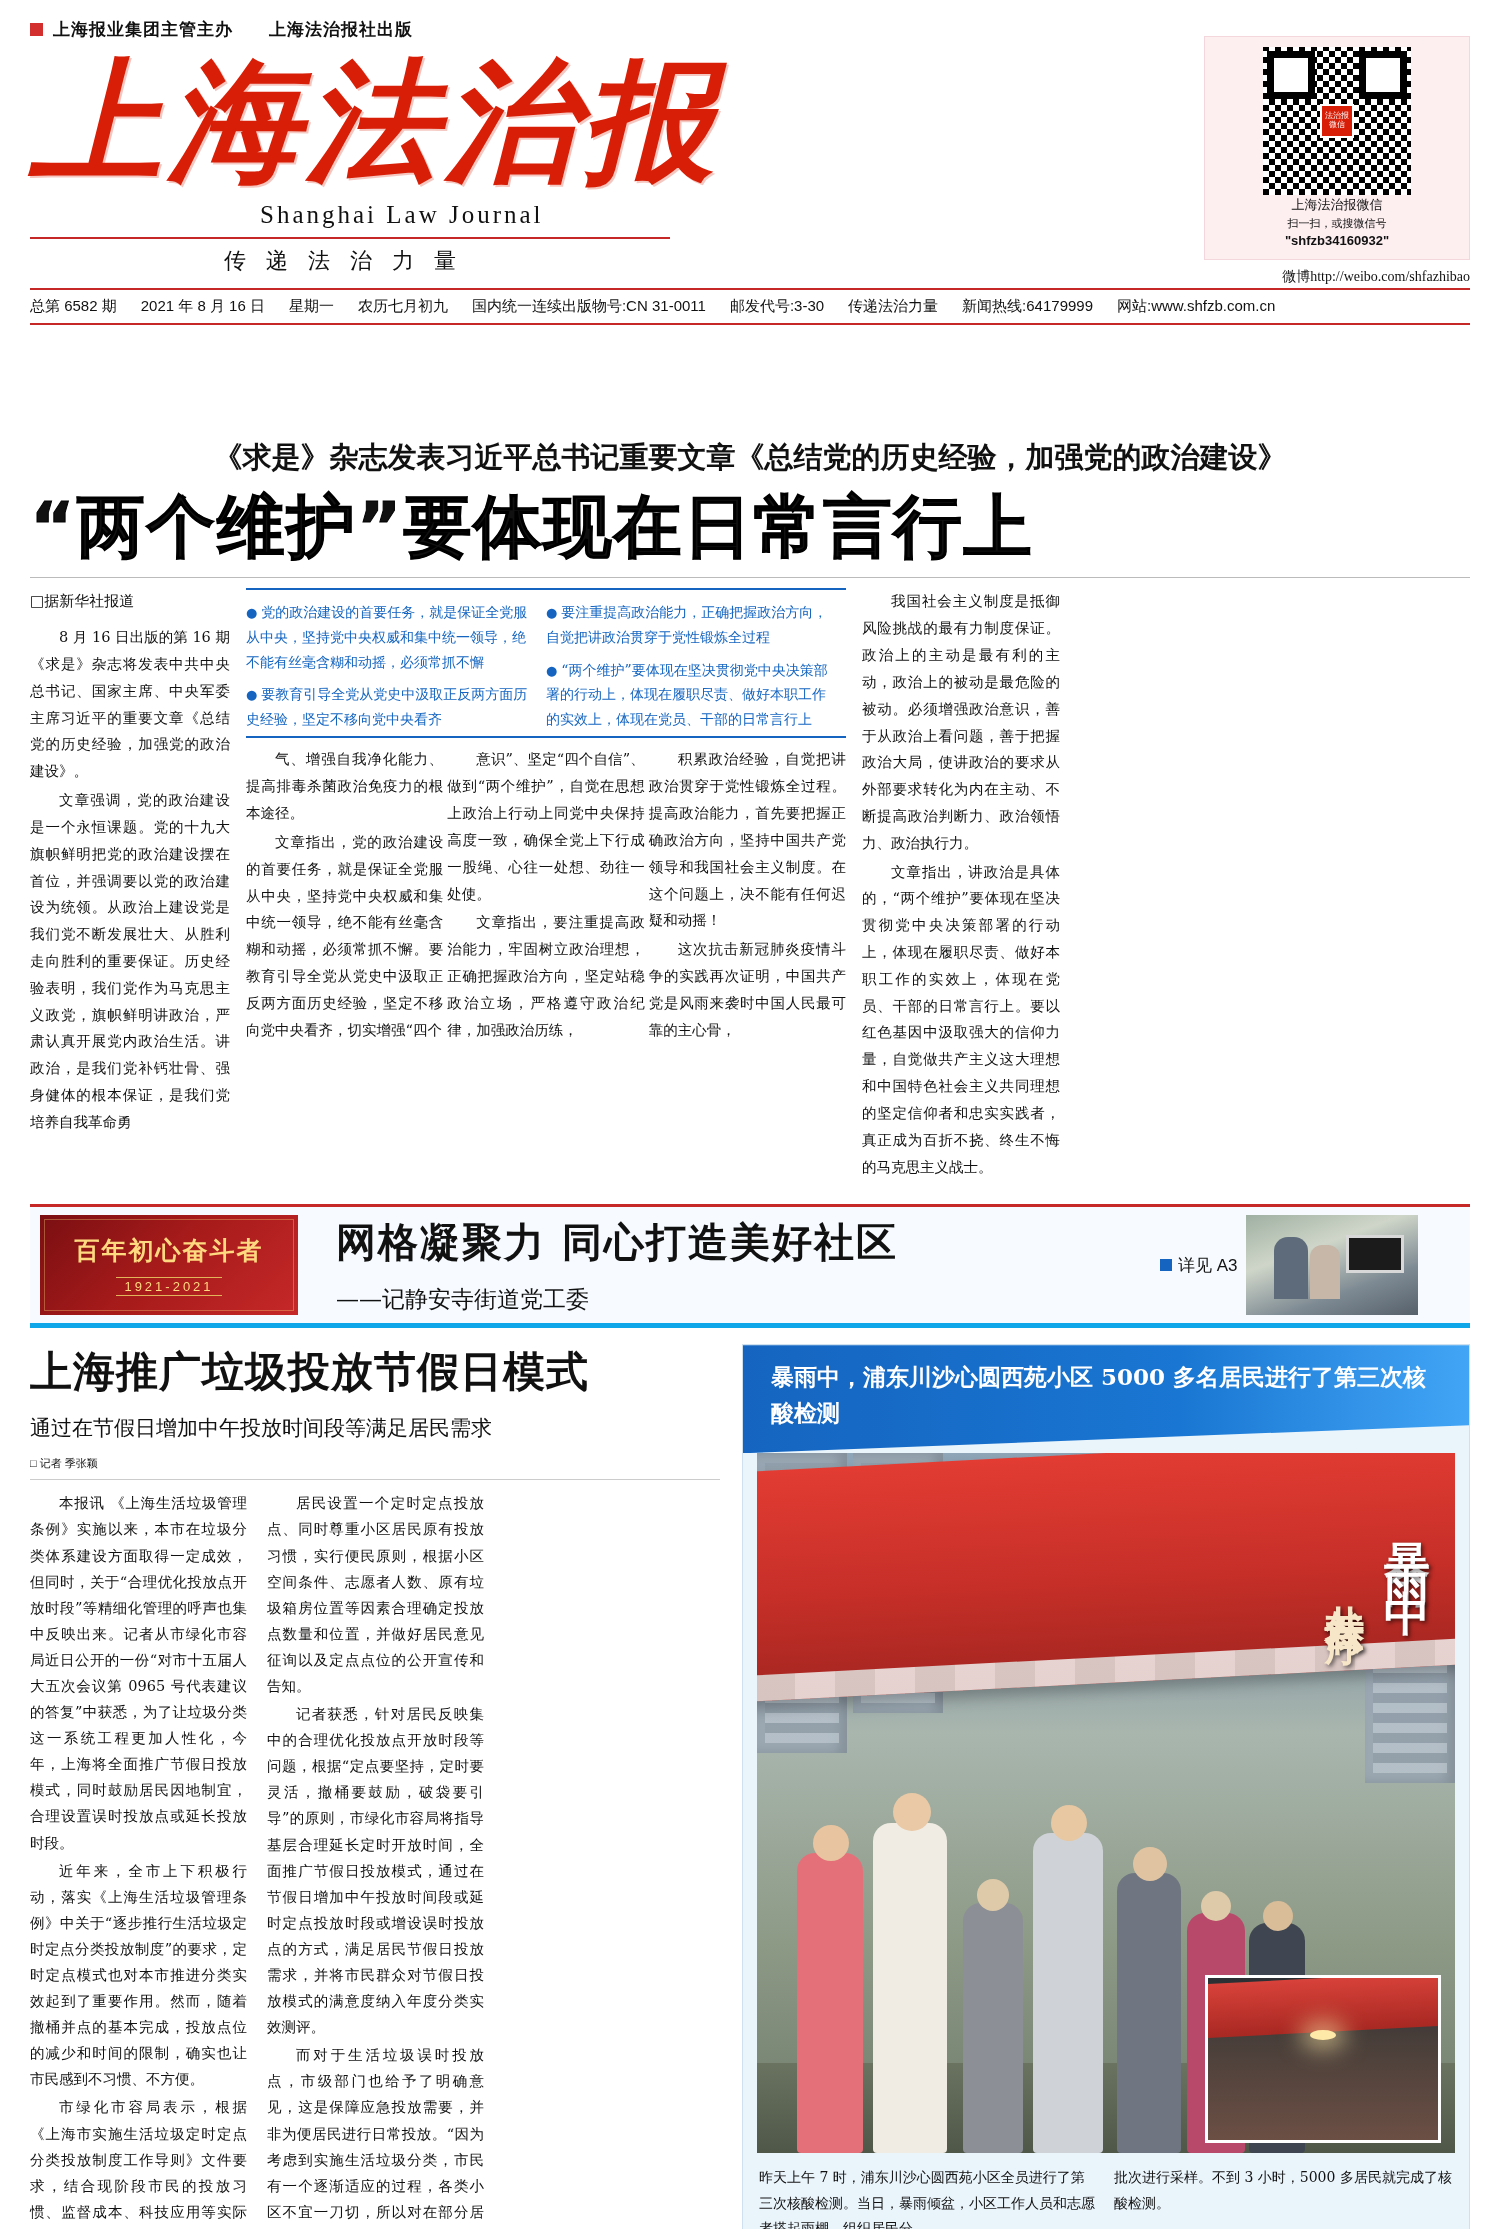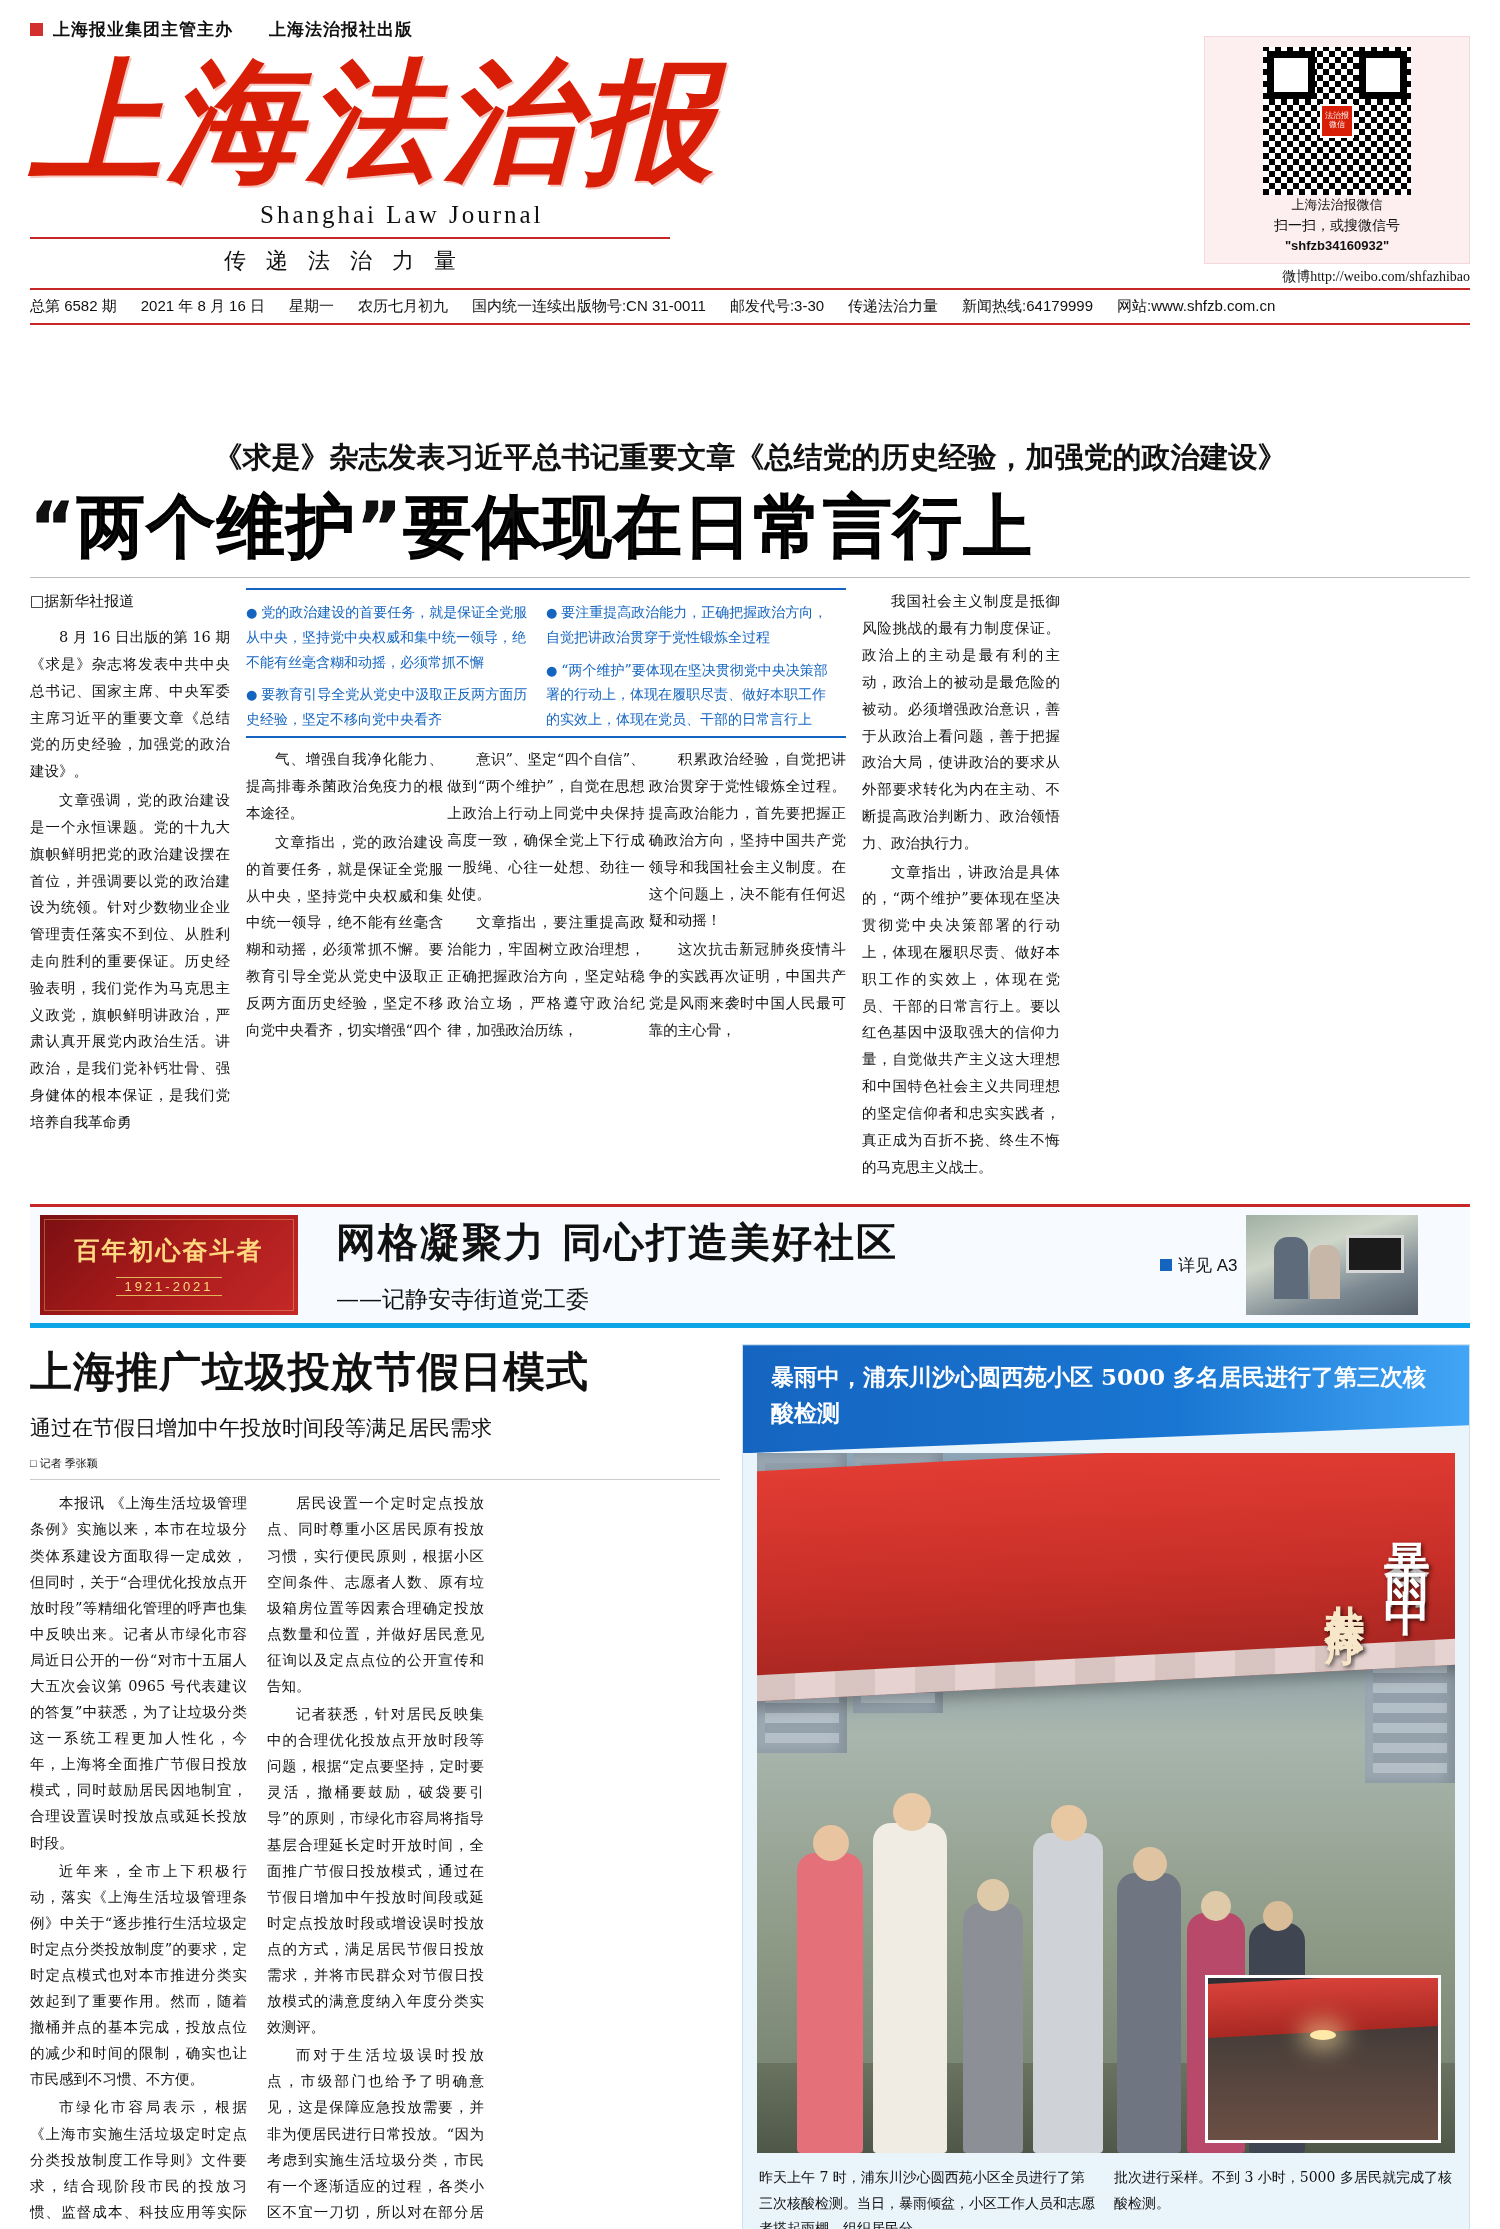--- a/index.html
+++ b/index.html
@@ -101,21 +101,21 @@
     background:#fff;
   }
   .qr-img::before { left:4px; top:4px; }
   .qr-img::after { right:4px; top:4px; }
   .qr-center {
     position:absolute; left:50%; top:50%; transform:translate(-50%,-50%);
     width:34px;height:34px;background:#d81e06;border:2px solid #fff;
     font-size:8px;color:#fff;line-height:1.1;display:flex;align-items:center;justify-content:center;text-align:center;
   }
   .qr-cap1 { font-size: 13px; color: #111; line-height: 1.5; }
-  .qr-cap2 { font-size: 14px; color: #111; line-height: 1.5; }
+  .qr-cap2 { font-size: 11px; color: #111; line-height: 1.5; }
   .qr-cap3 { font-size: 13px; color: #111; font-weight: bold; line-height: 1.5; }
   .weibo-line {
     position: absolute;
     right: 30px;
     top: 268px;
     width: 290px;
     text-align: right;
     font-size: 14px;
     color: #111;
     font-family: "Liberation Serif", serif;
@@ -412,21 +412,21 @@
   <div class="kicker">《求是》杂志发表习近平总书记重要文章《总结党的历史经验，加强党的政治建设》</div>
   <div class="headline">“两个维护”要体现在日常言行上</div>
 </div>
 <div class="thin-rule"></div>
 
 <div class="lead-body">
 
   <div class="col c1">
     <div class="src-tag">□据新华社报道</div>
     <p>8 月 16 日出版的第 16 期《求是》杂志将发表中共中央总书记、国家主席、中央军委主席习近平的重要文章《总结党的历史经验，加强党的政治建设》。</p>
-    <p>文章强调，党的政治建设是一个永恒课题。党的十九大旗帜鲜明把党的政治建设摆在首位，并强调要以党的政治建设为统领。针对少数物业企业管理责任落实不到位、从胜利走向胜利的重要保证。历史经验表明，我们党作为马克思主义政党，旗帜鲜明讲政治，严肃认真开展党内政治生活。讲政治，是我们党补钙壮骨、强身健体的根本保证，是我们党培养自我革命勇</p>
+    <p>文章强调，党的政治建设是一个永恒课题。党的十九大旗帜鲜明把党的政治建设摆在首位，并强调要以党的政治建设为统领。从政治上建设党是我们党不断发展壮大、从胜利走向胜利的重要保证。历史经验表明，我们党作为马克思主义政党，旗帜鲜明讲政治，严肃认真开展党内政治生活。讲政治，是我们党补钙壮骨、强身健体的根本保证，是我们党培养自我革命勇</p>
   </div>
 
   <div style="width:600px;">
     <div class="pullbox">
       <div class="pullcol">
         <p><span class="bullet">●</span><span>党的政治建设的首要任务，就是保证全党服从中央，坚持党中央权威和集中统一领导，绝不能有丝毫含糊和动摇，必须常抓不懈</span></p>
         <p><span class="bullet">●</span><span>要教育引导全党从党史中汲取正反两方面历史经验，坚定不移向党中央看齐</span></p>
       </div>
       <div class="pullcol">
         <p><span class="bullet">●</span><span>要注重提高政治能力，正确把握政治方向，自觉把讲政治贯穿于党性锻炼全过程</span></p>

